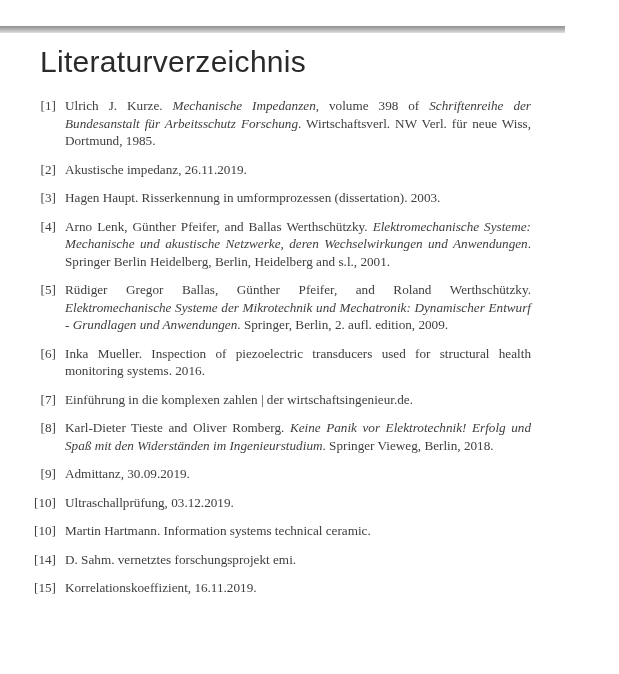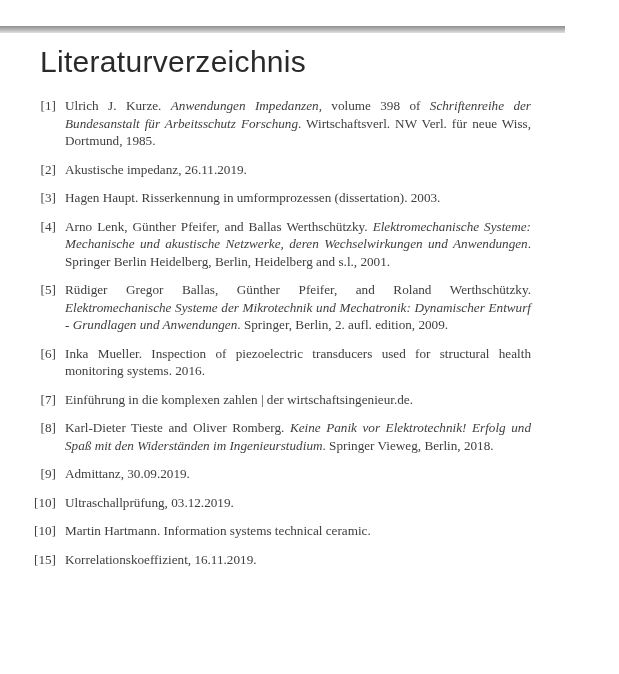--- a/index.html
+++ b/index.html
@@ -60,21 +60,21 @@
 </style>
 </head>
 <body>
 
 <div class="page">
   <div class="top-edge"></div>
   <h1 class="doc-title">Literaturverzeichnis</h1>
   <div class="bib">
       <div class="entry">
         <span class="entry-label">[1]</span>
-        <div class="entry-text"><span>Ulrich J. Kurze. </span><span class="it">Anwendungen Impedanzen</span><span>, volume 398 of </span><span class="it">Schriftenreihe der Bundesanstalt für Arbeitsschutz Forschung</span><span>. Wirtschaftsverl. NW Verl. für neue Wiss, Dortmund, 1985.</span></div>
+        <div class="entry-text"><span>Ulrich J. Kurze. </span><span class="it">Mechanische Impedanzen</span><span>, volume 398 of </span><span class="it">Schriftenreihe der Bundesanstalt für Arbeitsschutz Forschung</span><span>. Wirtschaftsverl. NW Verl. für neue Wiss, Dortmund, 1985.</span></div>
       </div>
       <div class="entry">
         <span class="entry-label">[2]</span>
         <div class="entry-text"><span>Akustische impedanz, 26.11.2019.</span></div>
       </div>
       <div class="entry">
         <span class="entry-label">[3]</span>
         <div class="entry-text"><span>Hagen Haupt. Risserkennung in umformprozessen (dissertation). 2003.</span></div>
       </div>
       <div class="entry">
@@ -103,17 +103,21 @@
       </div>
       <div class="entry">
         <span class="entry-label">[10]</span>
         <div class="entry-text"><span>Ultraschallprüfung, 03.12.2019.</span></div>
       </div>
       <div class="entry">
         <span class="entry-label">[10]</span>
         <div class="entry-text"><span>Martin Hartmann. Information systems technical ceramic.</span></div>
       </div>
       <div class="entry">
+        <span class="entry-label">[14]</span>
+        <div class="entry-text"><span>D. Sahm. vernetztes forschungsprojekt emi.</span></div>
+      </div>
+      <div class="entry">
         <span class="entry-label">[15]</span>
         <div class="entry-text"><span>Korrelationskoeffizient, 16.11.2019.</span></div>
       </div>
     </div>
 </div>
 
 </body></html>

